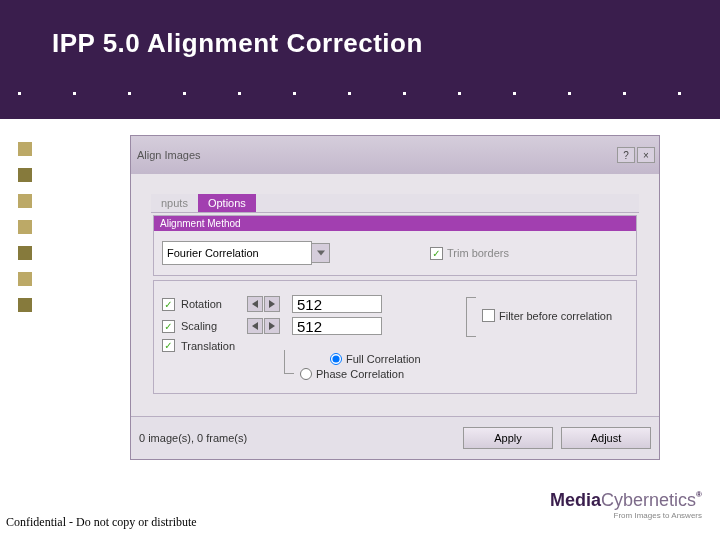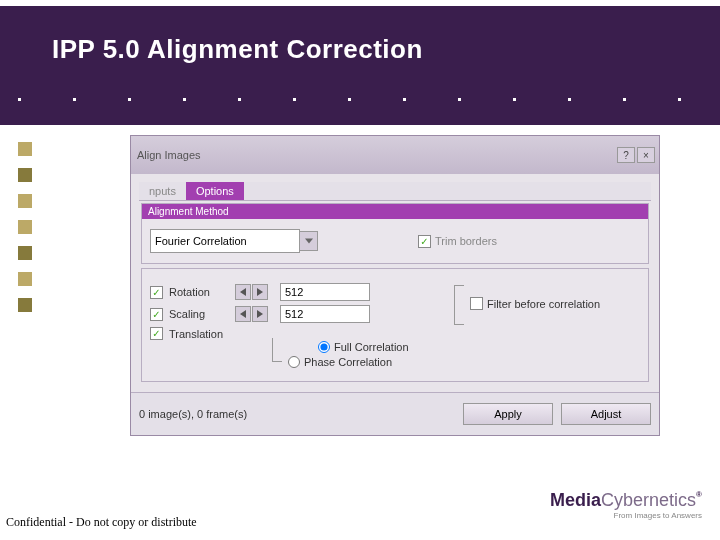--- a/index.html
+++ b/index.html
@@ -1,32 +1,32 @@
 <!DOCTYPE html>
 <html><head>
 <meta charset="utf-8">
 <style>
   * { box-sizing: border-box; margin: 0; padding: 0; }
   body { width: 720px; height: 540px; background: #fff; font-family: Arial, sans-serif; position: relative; overflow: hidden; }
 
-  .header { background: #3a1e4d; height: 119px; position: relative; margin-top: 6px; }
+  .header { background: #3a1e4d; height: 119px; position: relative; }
   .title { color: #fff; font-weight: 900; font-size: 26px; padding: 28px 0 0 52px; font-family: Arial Black, Arial, sans-serif; letter-spacing: 0.5px; }
   .dots { position: absolute; top: 92px; left: 18px; display: flex; gap: 52px; }
   .dots span { width: 3px; height: 3px; background: #fff; display: block; }
 
   .sidebar { position: absolute; left: 0; top: 130px; width: 62px; }
   .sidebar .sq { width: 14px; height: 14px; background: #bca967; margin: 12px 0 0 18px; }
   .sidebar .sq.olive { background: #867a3c; }
 
   .dialog { position: absolute; left: 130px; top: 135px; width: 530px; background: #e8e4ea; border: 1px solid #9a8aa5; font-size: 11px; color: #333; }
   .titlebar { background: linear-gradient(#d5cddb, #c3b8cc); height: 38px; display: flex; align-items: center; padding: 0 4px 0 6px; color: #555; font-weight: normal; }
   .titlebar .spacer { flex: 1; }
   .titlebar .btn { width: 18px; height: 16px; background: #d8d0df; border: 1px solid #999; margin-left: 2px; display: flex; align-items: center; justify-content: center; font-size: 10px; color: #444; cursor: pointer; }
 
-  .body { padding: 8px; }
+  .body { padding: 20px; }
   .tabs { display: flex; background: #e4e0e8; border-bottom: 1px solid #b8aec2; }
   .tab { padding: 3px 10px; font-size: 11px; color: #888; cursor: pointer; }
   .tab.active { background: #a23fb0; color: #fff; }
 
   .groupbox { border: 1px solid #b8aec2; margin: 2px 2px 4px 2px; background: #eae6ec; }
   .gb-title { background: #a23fb0; color: #fff; font-size: 10px; padding: 2px 6px; }
   .gb-body { padding: 10px 8px; display: flex; align-items: center; gap: 20px; }
 
   .select { display: flex; align-items: center; }
   .select input { width: 150px; height: 24px; border: 1px solid #999; background: #fff; padding: 0 4px; font-size: 11px; }
@@ -34,21 +34,21 @@
   .select .arrow svg { width: 8px; height: 6px; }
 
   .chk { display: flex; align-items: center; gap: 4px; color: #888; }
 
   .panel { border: 1px solid #b8aec2; margin: 2px; padding: 10px 8px; background: #eae6ec; }
   .row { display: flex; align-items: center; gap: 6px; margin: 4px 0; }
   .row .lbl { width: 60px; font-size: 11px; }
   .stepbtns { display: flex; gap: 1px; }
   .stepbtns .sb { width: 16px; height: 16px; background: #d5cddb; border: 1px solid #999; display: flex; align-items: center; justify-content: center; cursor: pointer; }
   .stepbtns .sb svg { width: 6px; height: 8px; }
-  .numfield { width: 90px; height: 18px; border: 1px solid #999; background: #fff; padding: 0 4px; font-size: 11px; margin-left: 6px; }
+  .numfield { width: 90px; height: 18px; border: 1px solid #999; background: #fff; padding: 0 4px; font-size: 15px; margin-left: 6px; }
 
   .bracket { border: 1px solid #999; border-right: none; width: 10px; height: 40px; margin-left: 4px; }
   .bracket2 { border: 1px solid #999; border-top: none; border-right: none; width: 10px; height: 24px; margin-left: 22px; }
 
   .radio-row { display: flex; align-items: center; gap: 4px; margin: 3px 0 3px 36px; font-size: 11px; }
   .radio-row input { width: 12px; height: 12px; }
 
   .status { border-top: 1px solid #b8aec2; background: #e4e0e8; padding: 10px 8px; display: flex; align-items: center; }
   .status .info { flex: 1; font-size: 11px; color: #333; }
   .status button { width: 90px; height: 22px; background: linear-gradient(#efe9f2, #d5cddb); border: 1px solid #999; font-size: 11px; cursor: pointer; margin-left: 8px; }

